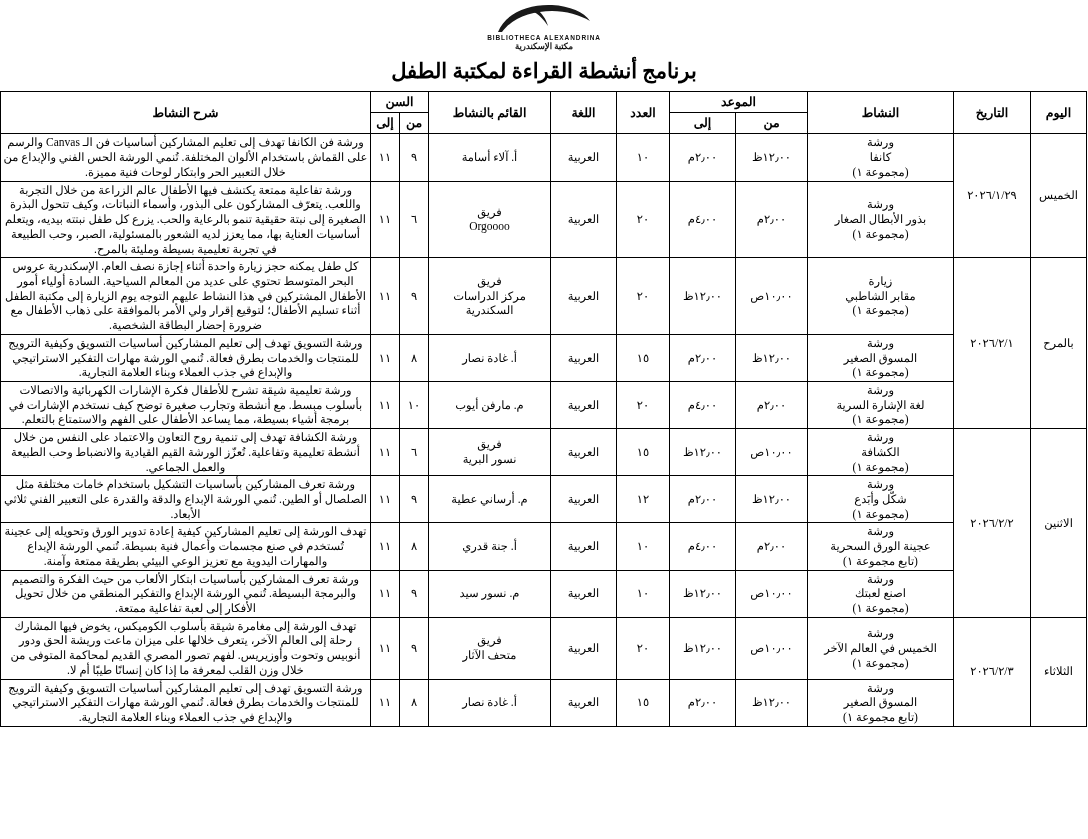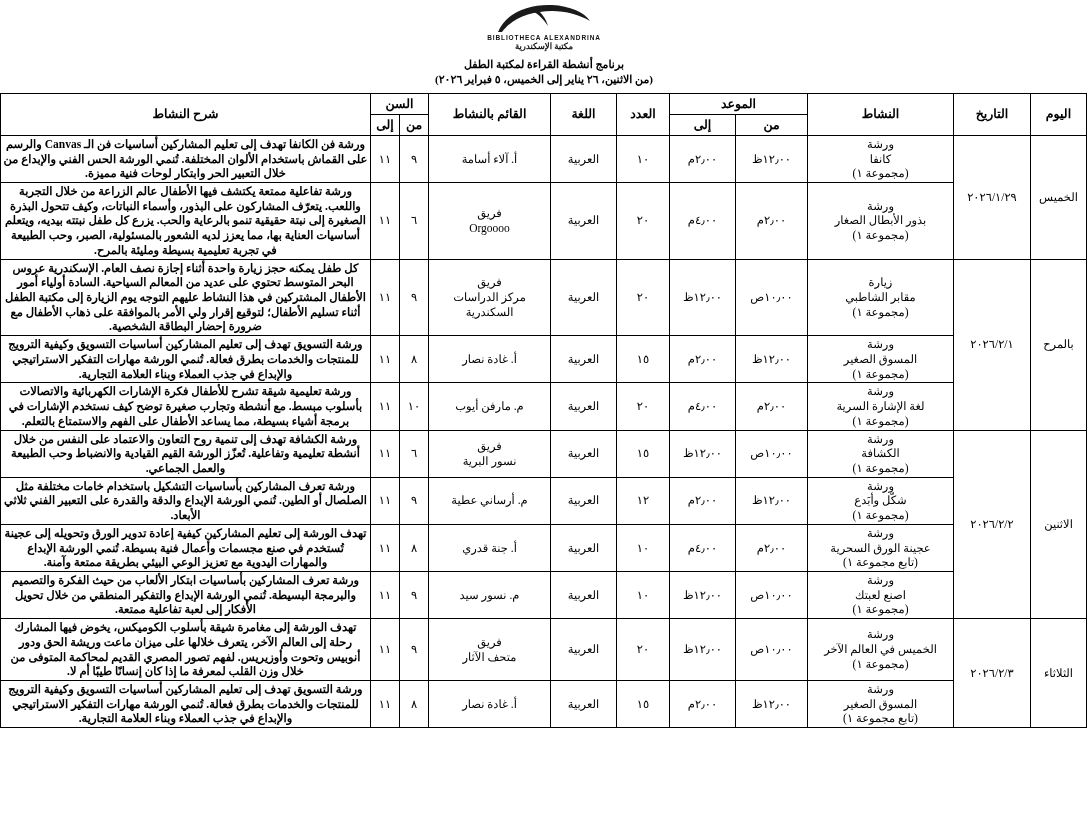--- a/index.html
+++ b/index.html
@@ -49,21 +49,21 @@
     font-weight: 700;
     margin-top: 0px;
     color: #111;
   }
 
   .title-block {
     text-align: center;
     margin-top: 4px;
   }
   .title-line {
-    font-size: 11px;
+    font-size: 21px;
     font-weight: 700;
     line-height: 1.38;
     letter-spacing: 0px;
   }
 
   
   table.schedule {
     border-collapse: collapse;
     table-layout: fixed;
     width: 1086px;
@@ -84,21 +84,20 @@
     font-size: 12.5px;
     padding: 2px 2px;
   }
   td.desc {
     text-align: justify;
     text-align-last: center;
     font-size: 11px;
     line-height: 1.35;
     padding: 2px 4px;
     direction: rtl;
-    font-weight: bold;
   }
   td.activity {
     font-size: 11.5px;
     line-height: 1.3;
   }
   td.day, td.date {
     font-size: 12px;
   }
   td.num, td.time, td.age {
     font-size: 12px;
@@ -129,21 +128,20 @@
       <svg class="logo-mark" width="96" height="30" viewBox="0 0 96 30">
         <path d="M2 28 C 10 8, 34 0, 56 1 C 74 2, 88 8, 94 17 C 84 11, 70 7, 56 7 C 36 7, 16 14, 6 28 Z" fill="#1a1a1a"></path>
         <path d="M40 5 C 46 9, 50 15, 52 22 C 48 16, 43 10, 36 7 Z" fill="#1a1a1a"></path>
       </svg>
       <div class="logo-latin">BIBLIOTHECA ALEXANDRINA</div>
       <div class="logo-arabic">مكتبة الإسكندرية</div>
     </div>
 
     <div class="title-block">
       <div class="title-line">برنامج أنشطة القراءة لمكتبة الطفل</div>
-      <div class="title-line">(من الاثنين، ٢٦ يناير إلى الخميس، ٥ فبراير ٢٠٢٦)</div>
     </div>
   </div>
 
   <table class="schedule">
     <colgroup>
       <col class="c-day">
         <col class="c-date">
         <col class="c-activity">
       <col class="c-from">
         <col class="c-to">

